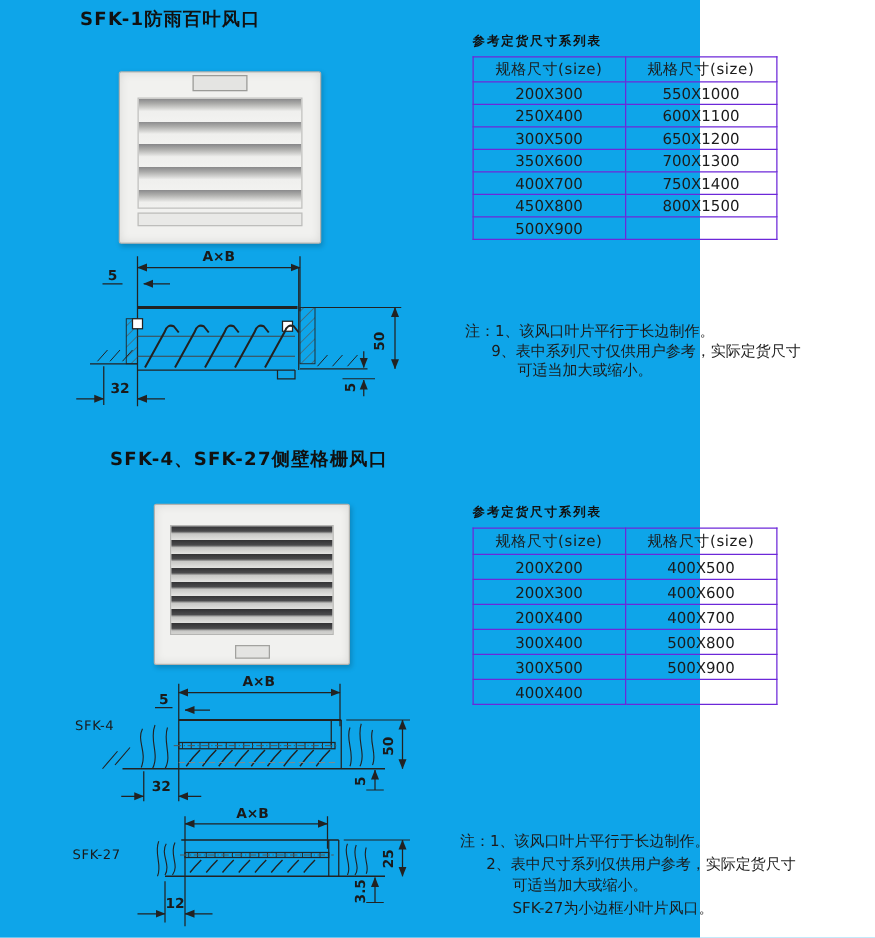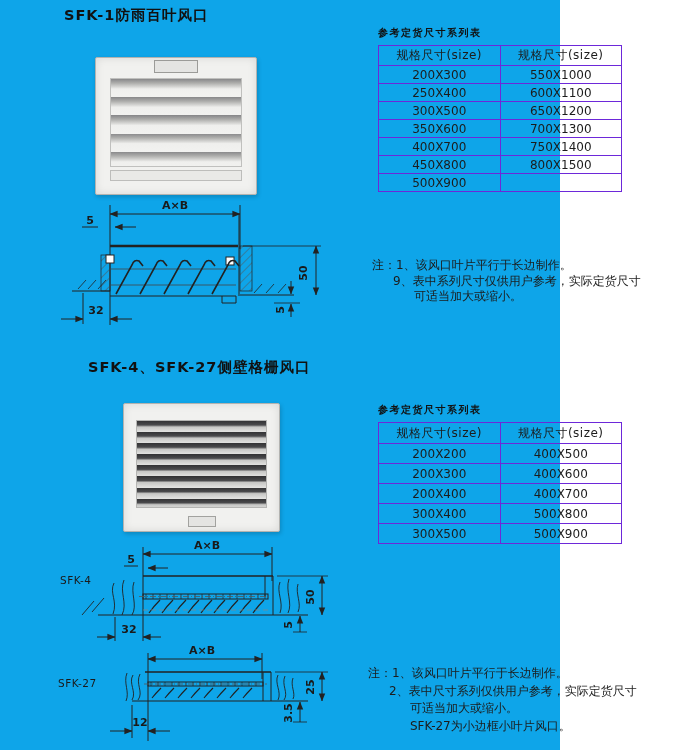--- a/index.html
+++ b/index.html
@@ -214,20 +214,24 @@
             <td>400X700</td>
           </tr>
           <tr>
             <td>300X400</td>
             <td>500X800</td>
           </tr>
           <tr>
             <td>300X500</td>
             <td>500X900</td>
           </tr>
+          <tr>
+            <td>400X400</td>
+            <td></td>
+          </tr>
         </tbody>
     </table>
   </div>
 
   <svg id="diag4" class="diag" width="300" height="113" viewBox="0 0 300 113">
     <g stroke="#222" fill="none" stroke-width="1">
       <line x1="91" y1="10" x2="91" y2="104"></line>
       <line x1="220" y1="10" x2="220" y2="44"></line>
       <line x1="91" y1="17" x2="220" y2="17" marker-start="url(#arr)" marker-end="url(#arr)"></line>
       <line x1="72" y1="29" x2="86" y2="29"></line>

